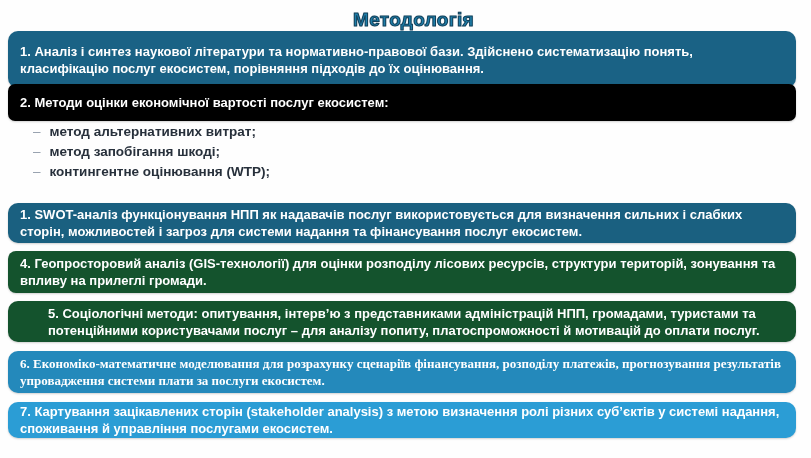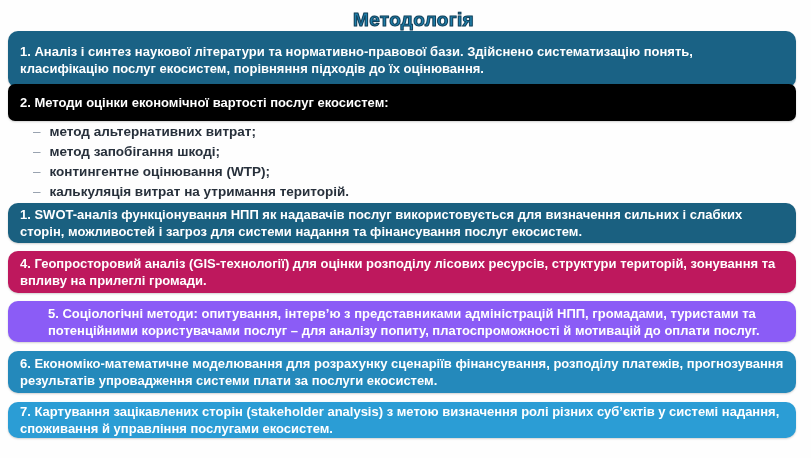--- a/index.html
+++ b/index.html
@@ -38,21 +38,21 @@
     font-size: 13px;
     font-weight: 700;
     line-height: 17px;
     box-shadow: 0 1px 2px rgba(0,0,0,0.18);
   }
   .box-1 { top: 31px;  height: 57px; }
   .box-2 { top: 84px;  height: 37px; }
   .box-3 { top: 203px; height: 40px; }
   .box-4 { top: 251px; height: 42px; }
   .box-5 { top: 301px; height: 41px; }
-  .box-6 { top: 351px; height: 42px; }
+  .box-6 { top: 351px; height: 42px; font-family: Liberation Serif, serif; }
   .box-7 { top: 402px; height: 36px; }
   .bullets {
     position: absolute;
     top: 122px;
     left: 33px;
     margin: 0;
     padding: 0;
     list-style: none;
   }
   .bullets li {
@@ -87,34 +87,31 @@
   <ul class="bullets">
     <li>
       <span class="dash">–</span><span>метод альтернативних витрат;</span>
     </li>
     <li>
       <span class="dash">–</span><span>метод запобігання шкоді;</span>
     </li>
     <li>
       <span class="dash">–</span><span>контингентне оцінювання (WTP);</span>
     </li>
-    <li>
-      <span class="dash">–</span><span>калькуляція витрат на утримання територій.</span>
-    </li>
   </ul>
 
   <div class="box box-3" style="background: rgb(26, 96, 128);">
     <span>1. SWOT-аналіз функціонування НПП як надавачів послуг використовується для визначення сильних і слабких сторін, можливостей і загроз для системи надання та фінансування послуг екосистем.</span>
   </div>
 
-  <div class="box box-4" style="background: #be185d;">
+  <div class="box box-4" style="background: #14532d; border-radius: 8px;">
     <span>4. Геопросторовий аналіз (GIS-технології) для оцінки розподілу лісових ресурсів, структури територій, зонування та впливу на прилеглі громади.</span>
   </div>
 
-  <div class="box box-5" style="background: #8b5cf6; padding-left: 40px;">
+  <div class="box box-5" style="background: #14532d; padding-left: 40px;">
     <span>5. Соціологічні методи: опитування, інтерв’ю з представниками адміністрацій НПП, громадами, туристами та потенційними користувачами послуг – для аналізу попиту, платоспроможності й мотивацій до оплати послуг.</span>
   </div>
 
   <div class="box box-6" style="background: rgb(36, 137, 187);">
     <span>6. Економіко-математичне моделювання для розрахунку сценаріїв фінансування, розподілу платежів, прогнозування результатів упровадження системи плати за послуги екосистем.</span>
   </div>
 
   <div class="box box-7" style="background: rgb(43, 157, 213);">
     <span>7. Картування зацікавлених сторін (stakeholder analysis) з метою визначення ролі різних суб’єктів у системі надання, споживання й управління послугами екосистем.</span>
   </div>

